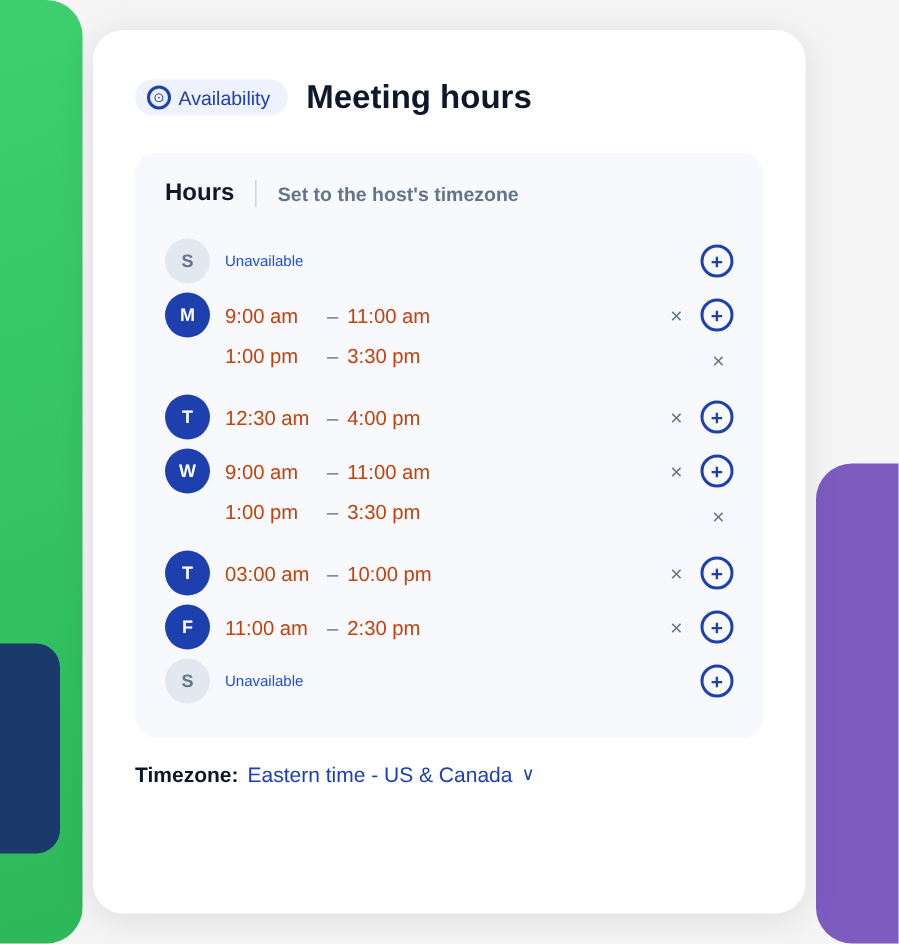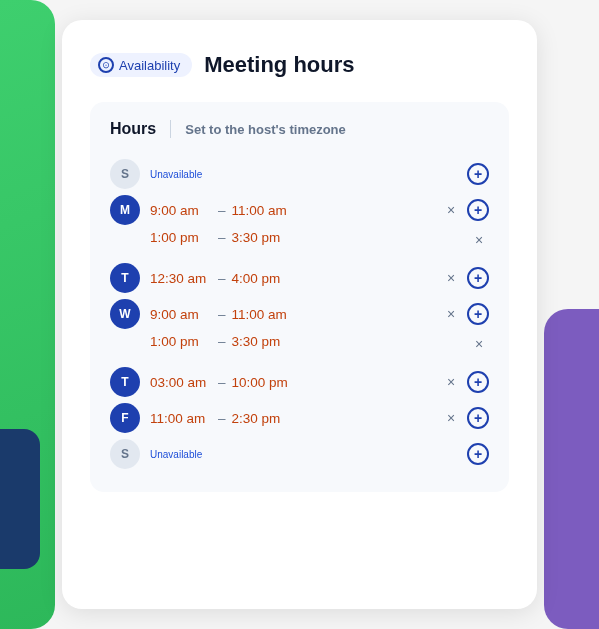--- a/index.html
+++ b/index.html
@@ -385,13 +385,18 @@
         <div class="day-badge inactive">S</div>
         <span class="unavailable-text">Unavailable</span>
         <div class="actions">
           <div class="plus-btn">+</div>
         </div>
       </div>
 
     </div>
   </div>
 
+  <div class="timezone-footer">
+    <span class="timezone-footer-label">Timezone:</span>
+    <span class="timezone-footer-value">Eastern time - US &amp; Canada</span>
+    <span class="chevron-icon">∨</span>
+  </div>
 </div>
 
 </body></html>

